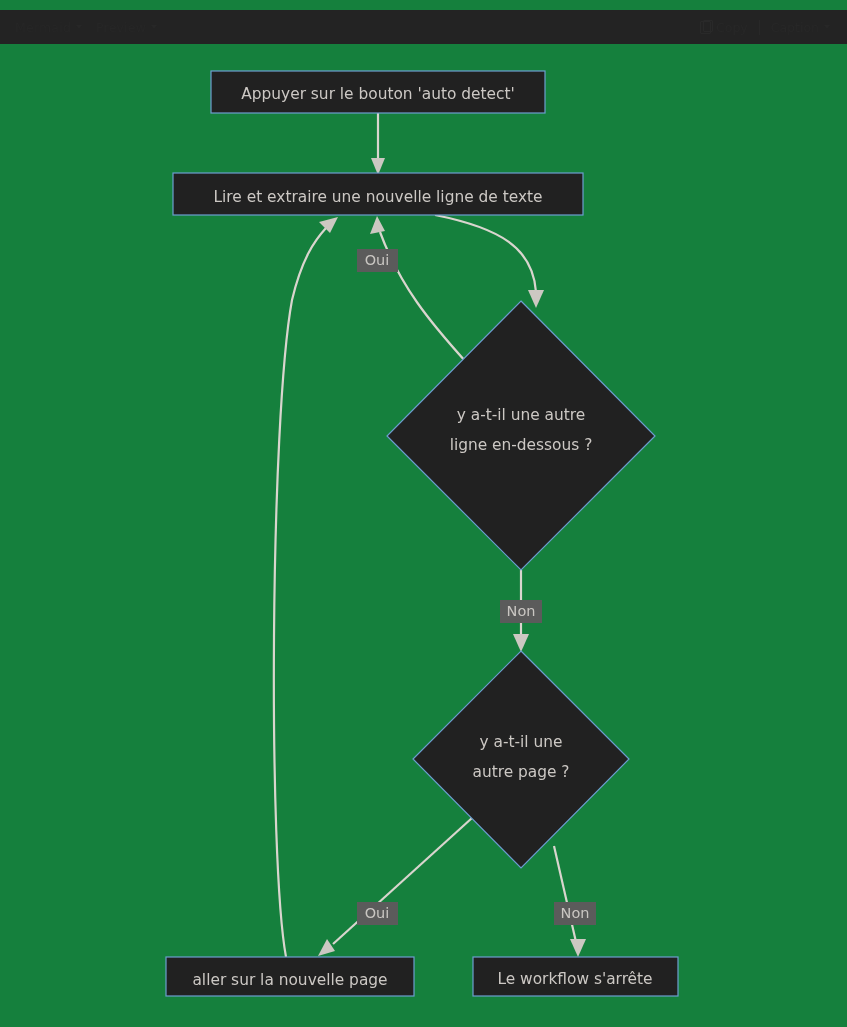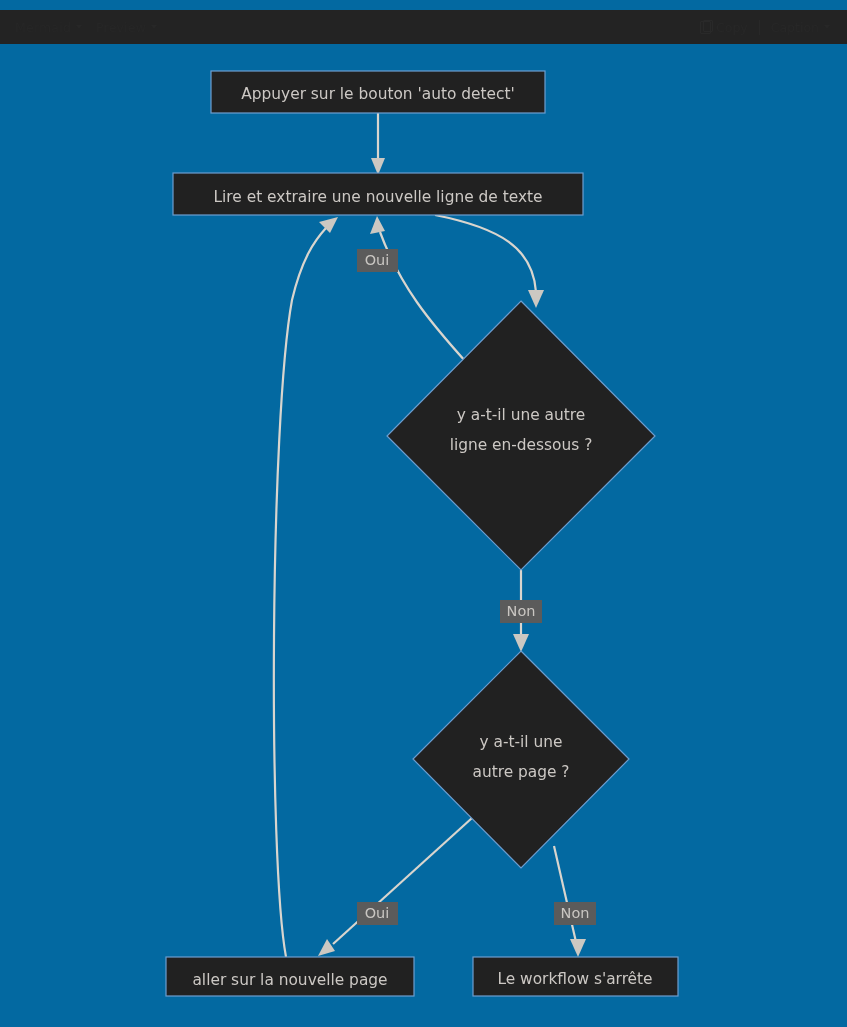--- a/index.html
+++ b/index.html
@@ -7,21 +7,21 @@
     padding: 0;
     background: #1b1b1b;
   }
   body {
     font-family: "DejaVu Sans", sans-serif;
   }
   #app {
     position: relative;
     width: 847px;
     height: 1027px;
-    background: #0369a1;
+    background: #15803d;
     overflow: hidden;
   }
 
   
   #topbar {
     position: absolute;
     left: 0; top: 10px;
     width: 847px; height: 34px;
     background: #232323;
     display: flex;

